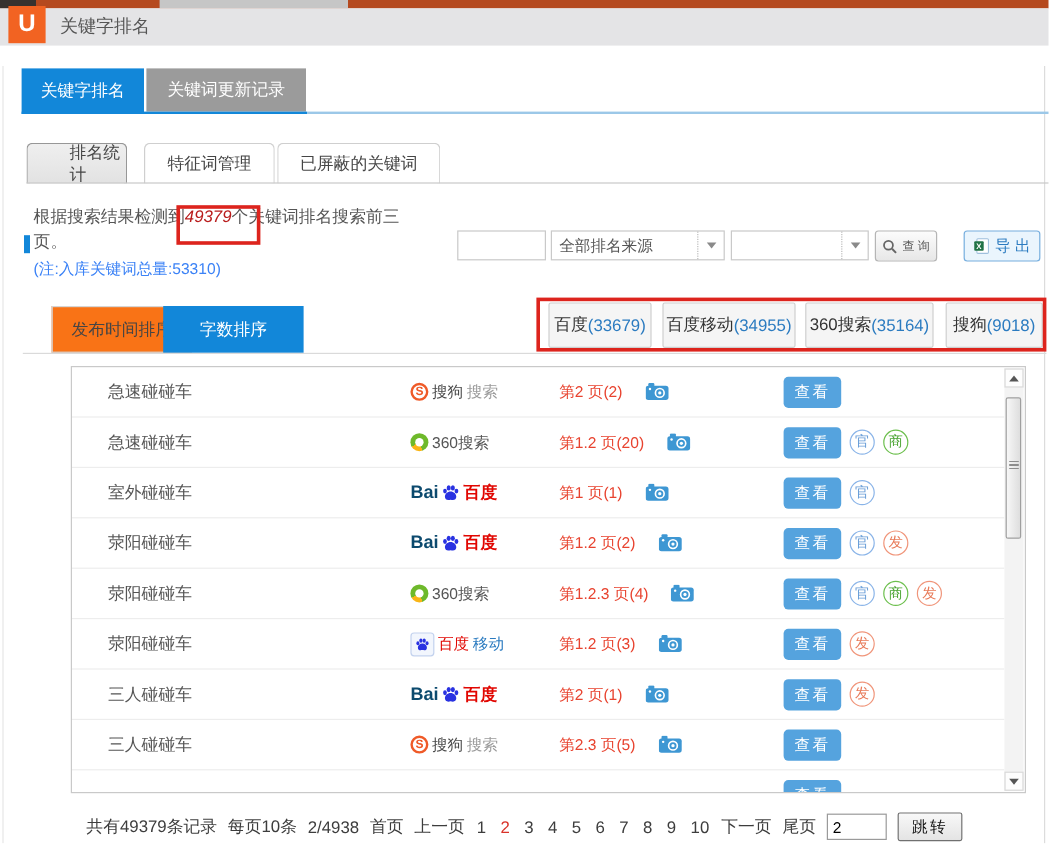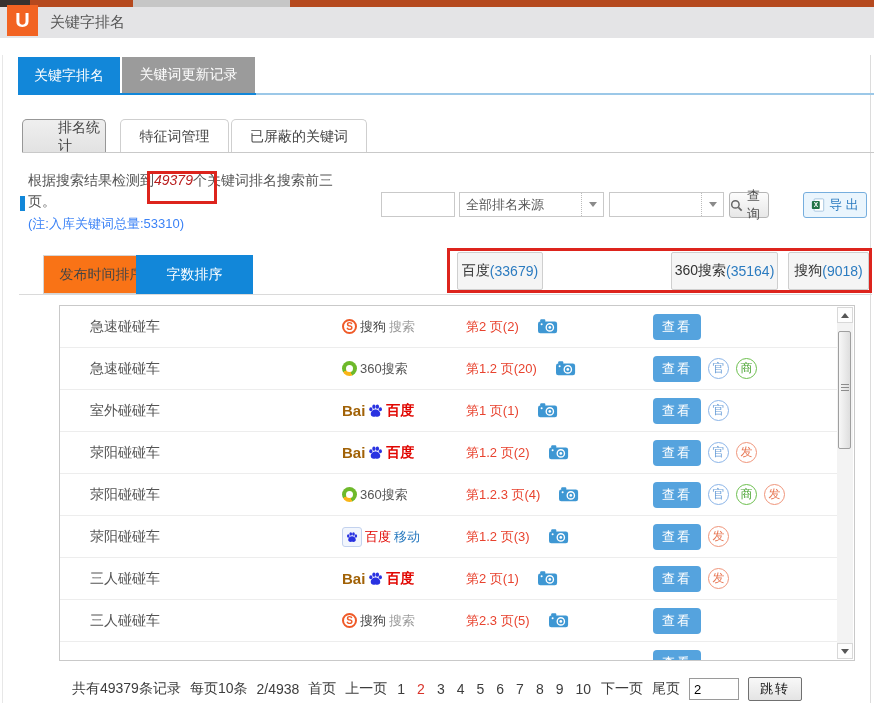--- a/index.html
+++ b/index.html
@@ -56,23 +56,23 @@
   .txt-input { position:absolute; border:1px solid #c9c9c9; background:#fff; height:25px; font-size:13px;
                color:#555; padding:0 6px; font-family:inherit; }
   .inp1 { left:381px; top:192px; width:74px; }
   .select { position:absolute; top:192px; height:25px; border:1px solid #c9c9c9; background:#fff; display:flex;
             align-items:center; font-size:13px; color:#555; cursor:pointer; }
   .sel1 { left:459px; top:192px; width:145px; padding-left:6px; }
   .sel2 { left:609px; top:192px; width:115px; }
   .sel-arrow { position:absolute; right:0; top:0; width:22px; height:23px; border-left:1px dotted #bbb;
                display:flex; align-items:center; justify-content:center; }
   .tri-down { width:0; height:0; border-left:4px solid transparent; border-right:4px solid transparent; border-top:5px solid #8a8a8a; }
-  .btn-query { position:absolute; left:729px; top:192px; width:40px; height:26px; border:1px solid #b5b5b5; border-radius:3px;
+  .btn-query { position:absolute; left:729px; top:192px; width:52px; height:26px; border:1px solid #b5b5b5; border-radius:3px;
                background:linear-gradient(#fcfcfc,#e7e7e7); display:flex; align-items:center; justify-content:center; gap:4px;
-               font-size:13px; color:#555; cursor:pointer; }
+               font-size:10px; color:#555; cursor:pointer; }
   .btn-export { position:absolute; left:803px; top:192px; width:64px; height:26px; border:1px solid #76aede; border-radius:3px;
                 background:#eaf5fd; display:flex; align-items:center; justify-content:center; gap:4px;
                 font-size:13px; color:#2b7bc0; cursor:pointer; }
 
   
   .sort-tab { position:absolute; top:255px; height:39px; display:flex; align-items:center; justify-content:center;
               font-size:14px; cursor:pointer; }
   .sort-tab.s1 { left:19px;  width:117px; background:#f97316; border:1px solid #d5d5d5; color:#454545;margin-left:24px; }
   .sort-tab.s2 { left:136px; width:117px; background:#1287d9; color:#fff; }
   .sort-tab.s3 { left:253px; width:116px; background:#f6f6f6; border:1px solid #d5d5d5; color:#454545; }
@@ -106,21 +106,21 @@
 
   
   .eng { display:flex; align-items:center; gap:3px; font-size:13px; }
   .sogou-ring { width:15px; height:15px; border:2px solid #ef5a28; border-radius:50%; color:#ef5a28; font-weight:bold;
                 font-size:10px; display:inline-flex; align-items:center; justify-content:center; }
   .sogou-t1 { color:#4a4a4a; } .sogou-t2 { color:#9a9a9a; }
   .ring360 { width:15px; height:15px; border-radius:50%; position:relative;
              background:conic-gradient(from 160deg,#f9b517 0 80deg,#6eb92b 80deg 360deg); }
   .ring360::after { content:""; position:absolute; left:4px; top:4px; width:7px; height:7px; border-radius:50%; background:#fff; }
   .t360 { color:#555; }
-  .baidu-bai { color:#a16207; font-weight:bold; font-size:15px; }
+  .baidu-bai { color:#0c4a6e; font-weight:bold; font-size:15px; }
   .baidu-du  { color:#e10601; font-weight:bold; font-size:14px; }
   .bdm-box { width:20px; height:20px; border:1px solid #c3d2ee; background:#f2f6fd; border-radius:3px;
              display:flex; align-items:center; justify-content:center; }
   .bdm-t1 { color:#e10601; } .bdm-t2 { color:#2b7bc0; }
 
   
   .sb { position:absolute; right:1px; top:1px; bottom:1px; width:16px; background:#f3f3f3; }
   .sb-btn { position:absolute; left:0; width:16px; height:16px; background:#fdfdfd; border:1px solid #d8d8d8;
             display:flex; align-items:center; justify-content:center; cursor:pointer; }
   .sb-up { top:0; } .sb-dn { bottom:0; }
@@ -204,20 +204,24 @@
     <span>导 出</span>
   </div>
 
   <div class="sort-tab s1">发布时间排序</div>
   <div class="sort-tab s2">字数排序</div>
   <div class="sort-line"></div>
 
   <div class="src-btn src1">
       <span>百度</span>
       <span class="cnt">(33679)</span>
+    </div>
+  <div class="src-btn src2">
+      <span>百度移动</span>
+      <span class="cnt">(34955)</span>
     </div>
   <div class="src-btn src3">
       <span>360搜索</span>
       <span class="cnt">(35164)</span>
     </div>
   <div class="src-btn src4">
       <span>搜狗</span>
       <span class="cnt">(9018)</span>
     </div>
 

